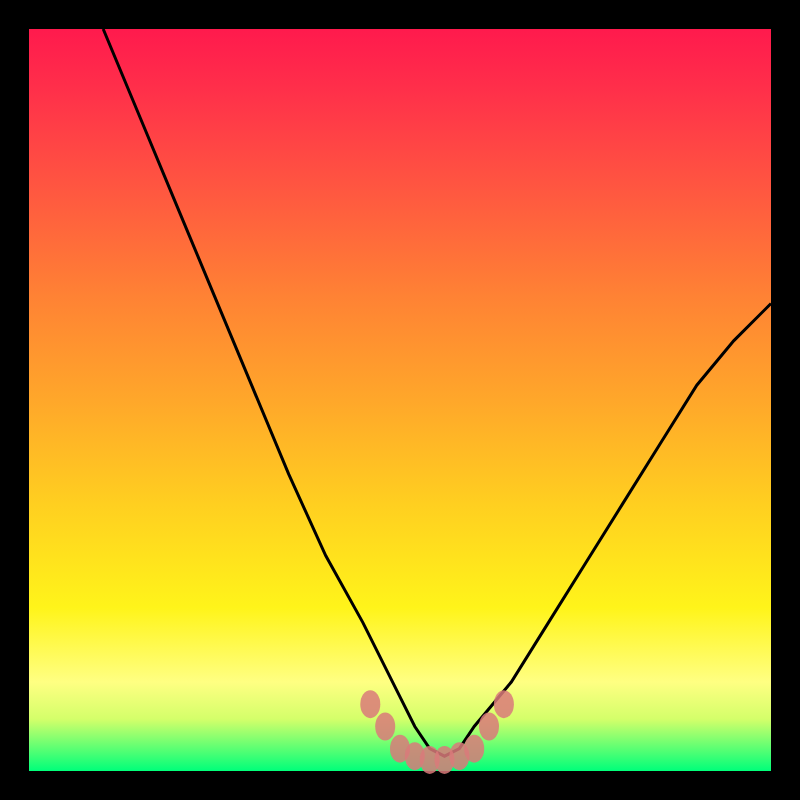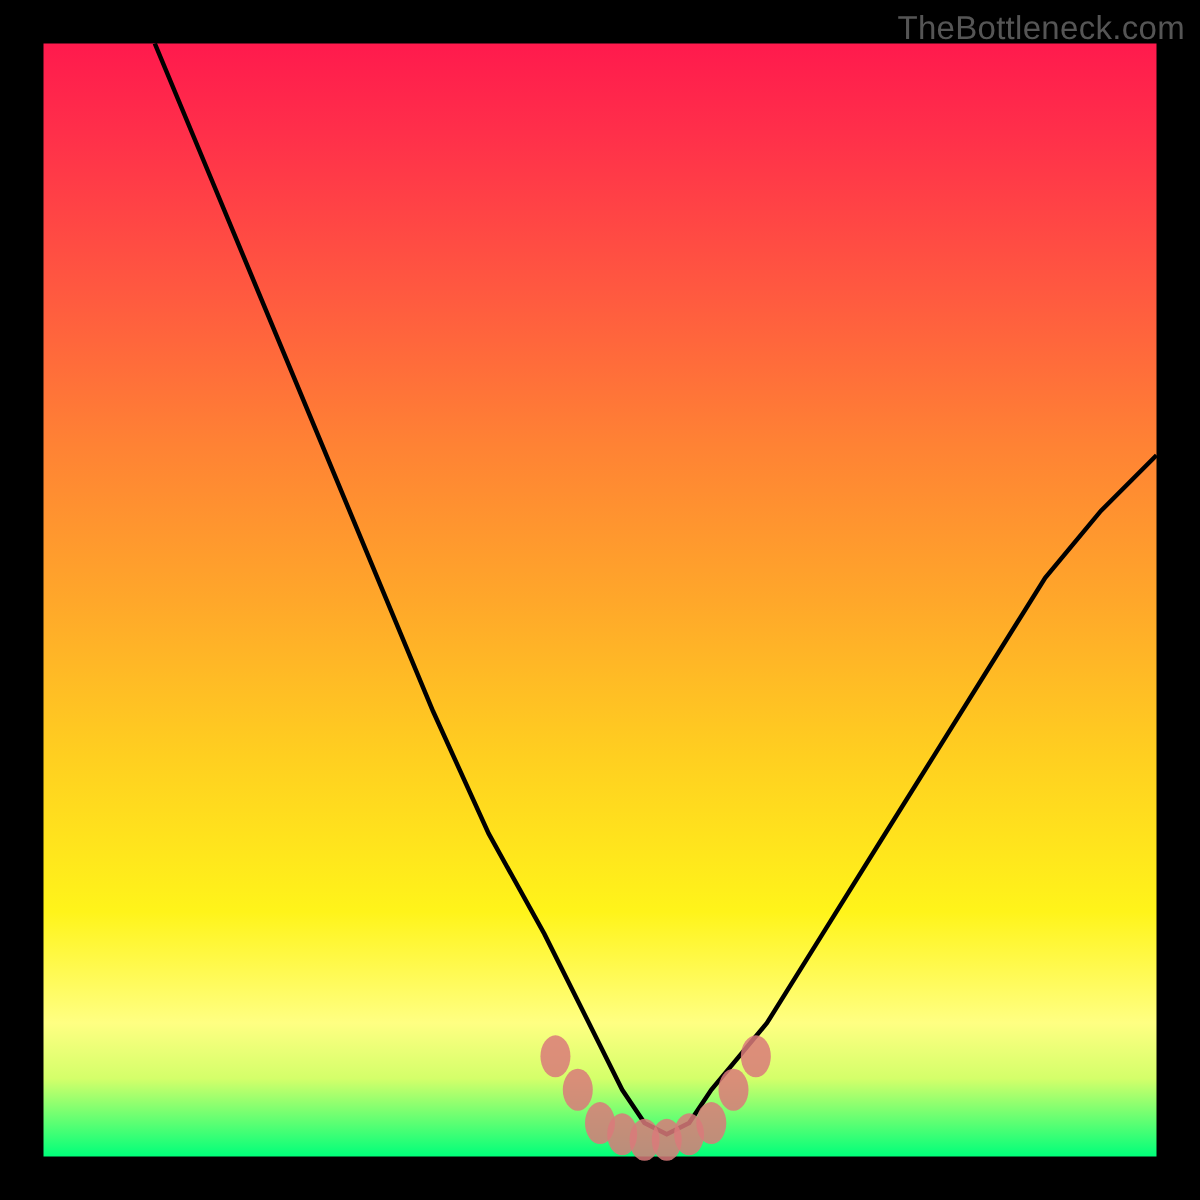--- a/index.html
+++ b/index.html
@@ -76,15 +76,14 @@
           <ellipse cx="415.5" cy="730.9" rx="10" ry="14" fill="#d97a7a" fill-opacity="0.85"></ellipse>
           <ellipse cx="430.4" cy="727.2" rx="10" ry="14" fill="#d97a7a" fill-opacity="0.85"></ellipse>
           <ellipse cx="445.2" cy="719.7" rx="10" ry="14" fill="#d97a7a" fill-opacity="0.85"></ellipse>
           <ellipse cx="460.0" cy="697.5" rx="10" ry="14" fill="#d97a7a" fill-opacity="0.85"></ellipse>
           <ellipse cx="474.9" cy="675.2" rx="10" ry="14" fill="#d97a7a" fill-opacity="0.85"></ellipse>
         </g>
     </svg>
 
   </div>
 
-  <div class="watermark">TheBottleneck.com</div>
 
 </div>
 
 </body></html>

